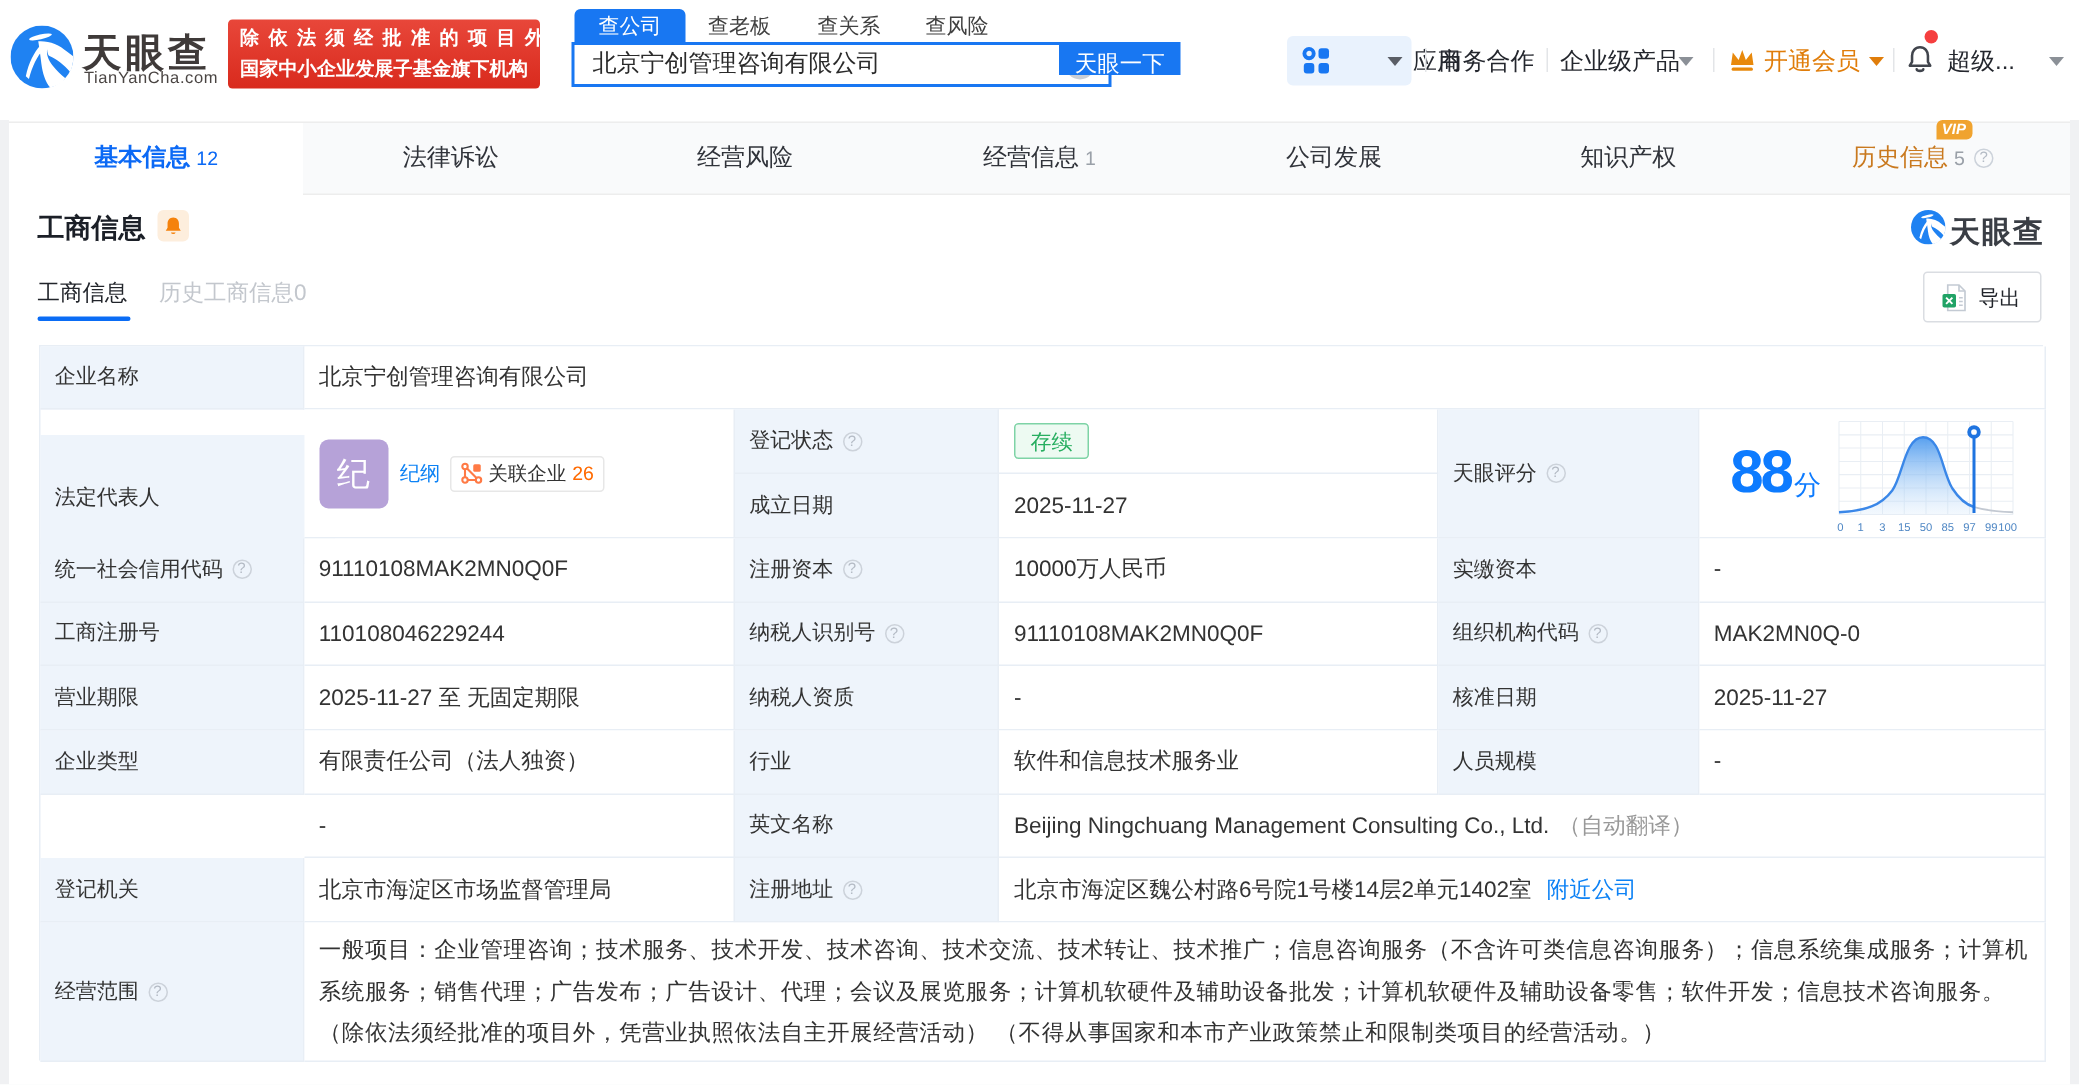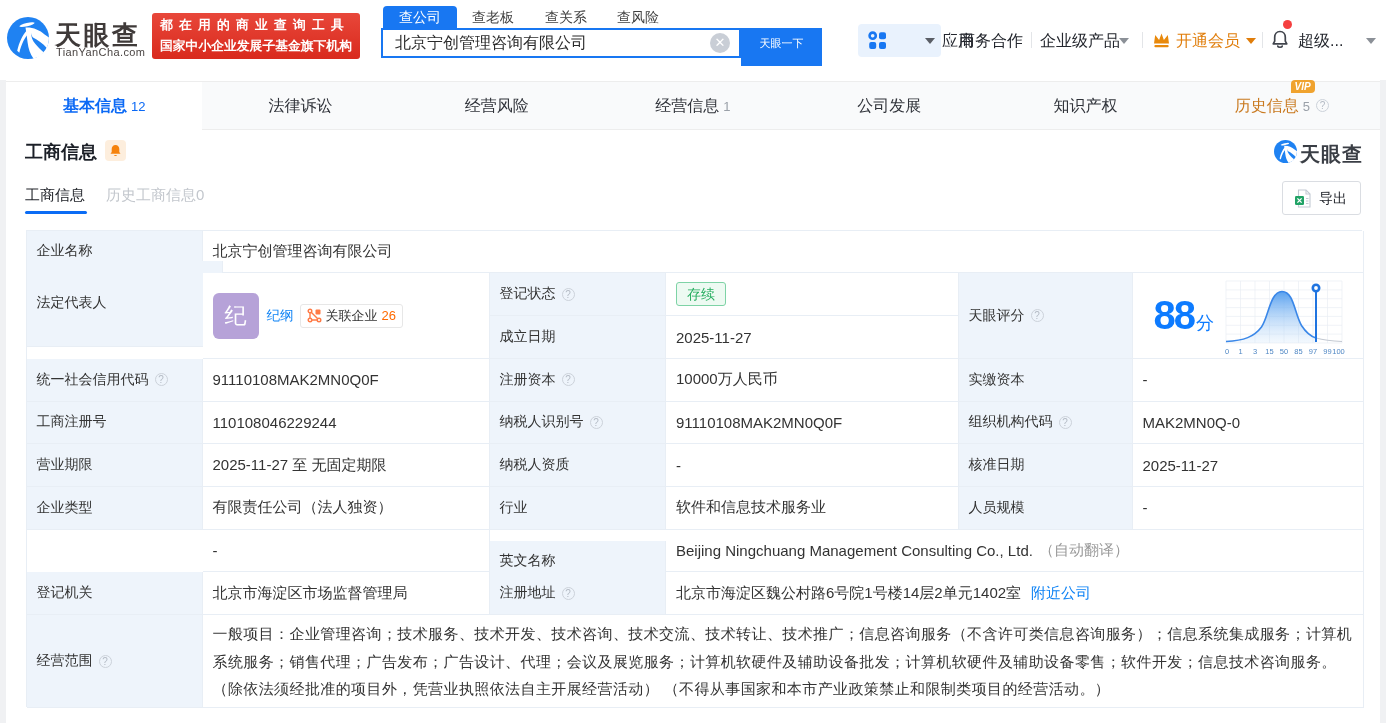--- a/index.html
+++ b/index.html
@@ -10,21 +10,21 @@
 #hdr{position:absolute;left:0;top:0;width:1386px;height:80px;background:#fff}
 #logot{position:absolute;left:55px;top:18px;font-size:26px;font-weight:bold;color:#3f3a39;letter-spacing:2.5px}
 #logou{position:absolute;left:56px;top:46px;font-size:11px;font-weight:normal;color:#4a4543;letter-spacing:.4px}
 #rbadge{position:absolute;left:152px;top:13px;width:208px;height:46px;background:linear-gradient(180deg,#e8473a,#d92a1d);border-radius:3px;color:#fff;display:flex;flex-direction:column;justify-content:center;padding:2px 8px}
 #rbadge .l1{font-size:12.8px;font-weight:bold;letter-spacing:6.2px;white-space:nowrap}
 #rbadge .l2{font-size:12.8px;font-weight:bold;letter-spacing:0;white-space:nowrap;margin-top:4px}
 .stab{position:absolute;top:6px;height:23px;font-size:14px;color:#404040;line-height:23px}
 #stab1{left:383px;width:74px;background:#1877f2;color:#fff;text-align:center;border-radius:4px 4px 0 0}
 #sinput{position:absolute;left:381px;top:28px;width:360px;height:30px;border:2px solid #1877f2;background:#fff;font-size:16px;color:#2a2a2a;line-height:26px;padding-left:12px}
 #sclear{position:absolute;left:710px;top:33px;width:20px;height:20px;border-radius:50%;background:#c9ced6;color:#fff;font-size:13px;text-align:center;line-height:19px}
-#sbtn{position:absolute;left:741px;top:28px;width:81px;height:38px;background:#1877f2;color:#fff;font-size:11px;text-align:center;line-height:30px}
+#sbtn{position:absolute;left:706px;top:28px;width:81px;height:22px;background:#1877f2;color:#fff;font-size:15px;text-align:center;line-height:30px}
 .ntxt{position:absolute;top:31px;font-size:16px;color:#24272e;white-space:nowrap}
 .ndiv{position:absolute;top:32px;width:1px;height:16px;background:#e3e5e8}
 .caret{position:absolute;width:0;height:0;border-left:5px solid transparent;border-right:5px solid transparent;border-top:6px solid #5a5e66}
 #appchip{position:absolute;left:858px;top:24px;width:83px;height:33px;background:#e9f2fd;border-radius:4px}
 
 #below{position:absolute;left:0;top:80px;width:1386px;height:643px;background:#f0f1f3}
 #content{position:absolute;left:6px;top:0;width:1374px;height:643px;background:#fff}
 #tabs{position:absolute;left:0;top:1px;width:1374px;height:47px;background:#f9fafb;border-top:1px solid #ededed;border-bottom:1px solid #ededed;display:flex;box-sizing:content-box}
 .tab{width:196.3px;height:47px;text-align:center;line-height:47px;font-size:16px;color:#30333a;position:relative}
 .tab .n{font-size:13px;color:#9aa0a8;margin-left:4px}
@@ -61,21 +61,21 @@
 <div id="hdr">
   <svg class="abs" style="left:7px;top:17px" width="42" height="42" viewBox="0 0 42 42">
     <circle cx="21" cy="21" r="21" fill="#1f82f2"></circle>
     <path fill="#fff" d="M18.5 10.5 C25.5 10 32.5 12.8 37.6 17.4 L42 20.6 C41.9 24.2 41.2 27.9 39.8 31 C36 26.6 30.6 22.4 26 20.4 C25 19.9 24.5 17.8 24.4 15.8 C23.9 19.9 25.4 23.3 28.2 26.8 C30.8 30 33.6 32.6 36.6 35.2 L34 38.2 C31.4 39.9 28.8 40.9 26.4 41.4 C23.2 37.2 21.4 31.9 20.6 25.6 C20 20.6 19.3 15.2 18.5 10.5 Z"></path>
     <path fill="#fff" d="M19.8 13.4 C15.7 18 12.2 24.8 10.2 33.8 L12.3 35.7 C14.5 27 17.8 20.2 22.2 15.8 Z"></path>
     <ellipse cx="20" cy="7.6" rx="7.8" ry="1.6" fill="#fff" transform="rotate(-13 20 7.6)"></ellipse>
   </svg>
   <div id="logot">天眼查</div>
   <div id="logou">TianYanCha.com</div>
   <div id="rbadge">
-        <div class="l1">都在用的商业查询工具</div>
+        <div class="l1">除依法须经批准的项目外</div>
         <div class="l2">国家中小企业发展子基金旗下机构</div>
       </div>
   <div class="stab" id="stab1">查公司</div>
   <div class="stab" style="left:472px">查老板</div>
   <div class="stab" style="left:545px">查关系</div>
   <div class="stab" style="left:617px">查风险</div>
   <div id="sinput">北京宁创管理咨询有限公司</div>
   <div id="sclear">✕</div>
   <div id="sbtn">天眼一下</div>
   <div id="appchip"></div>
@@ -140,21 +140,21 @@
       <path d="M12 1 L12 5 L16 5" fill="none" stroke="#c3cad3" stroke-width="1.1"></path>
       <rect x="1" y="7" width="9" height="9" rx="1.2" fill="#21a366"></rect>
       <path d="M3.4 9.4 L7.6 13.6 M7.6 9.4 L3.4 13.6" stroke="#fff" stroke-width="1.3"></path>
       <path d="M12 9.5 L14.5 9.5 M12 12 L14.5 12 M12 14.5 L14.5 14.5" stroke="#c3cad3" stroke-width="1.1"></path>
     </svg>
     <span>导出</span>
         </div>
   <div id="tb">
     <div class="c l" style="left:0;top:0;width:176px;height:42.5px">企业名称</div>
     <div class="c" style="left:176px;top:0;width:1161px;height:42.5px">北京宁创管理咨询有限公司</div>
-    <div class="c l" style="left:0;top:30px;width:196px;height:86px">法定代表人</div>
+    <div class="c l" style="left:0;top:59px;width:196px;height:86px">法定代表人</div>
     <div class="c" style="left:176px;top:42.5px;width:287px;height:86px">
       <div id="avatar">纪</div>
             <span class="lnk" style="margin-left:8px;font-size:13.5px">纪纲</span>
       <span id="relbadge">
               <svg width="15" height="15" viewBox="0 0 15 15">
                 <circle cx="3" cy="3" r="1.8" fill="none" stroke="#ff7a45" stroke-width="1.4"></circle>
                 <circle cx="3" cy="12" r="1.8" fill="none" stroke="#ff7a45" stroke-width="1.4"></circle>
                 <circle cx="12" cy="12" r="1.8" fill="none" stroke="#ff7a45" stroke-width="1.4"></circle>
                 <path d="M3 4.8 L3 10.2 M4.8 12 L10.2 12 M4.2 4.2 L10.5 10.5" stroke="#ff7a45" stroke-width="1.4" fill="none"></path>
                 <rect x="8.5" y="1.5" width="5" height="5" rx="1" fill="#ff7a45"></rect>
@@ -220,21 +220,21 @@
     <div class="c" style="left:639.5px;top:213.5px;width:292.5px;height:43px">-</div>
     <div class="c l" style="left:932px;top:213.5px;width:174px;height:43px">核准日期</div>
     <div class="c" style="left:1106px;top:213.5px;width:231px;height:43px">2025-11-27</div>
     <div class="c l" style="left:0;top:256.5px;width:176px;height:42.5px">企业类型</div>
     <div class="c" style="left:176px;top:256.5px;width:287px;height:42.5px">有限责任公司（法人独资）</div>
     <div class="c l" style="left:463px;top:256.5px;width:176.5px;height:42.5px">行业</div>
     <div class="c l" style="left:932px;top:256.5px;width:174px;height:42.5px">人员规模</div>
     <div class="c" style="left:639.5px;top:256.5px;width:292.5px;height:42.5px">软件和信息技术服务业</div>
     <div class="c" style="left:1106px;top:256.5px;width:231px;height:42.5px">-</div>
     <div class="c" style="left:176px;top:299px;width:287px;height:42.5px">-</div>
-    <div class="c l" style="left:463px;top:310px;width:176.5px;height:42.5px">英文名称</div>
+    <div class="c l" style="left:463px;top:299px;width:176.5px;height:42.5px">英文名称</div>
     <div class="c" style="left:639.5px;top:299px;width:697.5px;height:42.5px">Beijing Ningchuang Management Consulting Co., Ltd.<span class="gray" style="margin-left:6px">（自动翻译）</span></div>
     <div class="c l" style="left:0;top:341.5px;width:176px;height:43px">登记机关</div>
     <div class="c" style="left:176px;top:341.5px;width:287px;height:43px">北京市海淀区市场监督管理局</div>
     <div class="c l" style="left:463px;top:341.5px;width:176.5px;height:43px">注册地址<span class="q">?</span></div>
     <div class="c" style="left:639.5px;top:341.5px;width:697.5px;height:43px">北京市海淀区魏公村路6号院1号楼14层2单元1402室<span class="lnk" style="margin-left:10px">附近公司</span></div>
     <div class="c l" style="left:0;top:384.5px;width:176px;height:93px">经营范围<span class="q">?</span></div>
     <div class="c" style="left:176px;top:384.5px;width:1161px;height:93px;display:block;padding:5px 0 0 10px;line-height:27.5px;letter-spacing:.4px;white-space:nowrap">一般项目：企业管理咨询；技术服务、技术开发、技术咨询、技术交流、技术转让、技术推广；信息咨询服务（不含许可类信息咨询服务）；信息系统集成服务；计算机<br>系统服务；销售代理；广告发布；广告设计、代理；会议及展览服务；计算机软硬件及辅助设备批发；计算机软硬件及辅助设备零售；软件开发；信息技术咨询服务。<br>（除依法须经批准的项目外，凭营业执照依法自主开展经营活动） （不得从事国家和本市产业政策禁止和限制类项目的经营活动。）</div>
   </div>
 </div>
 </div>

